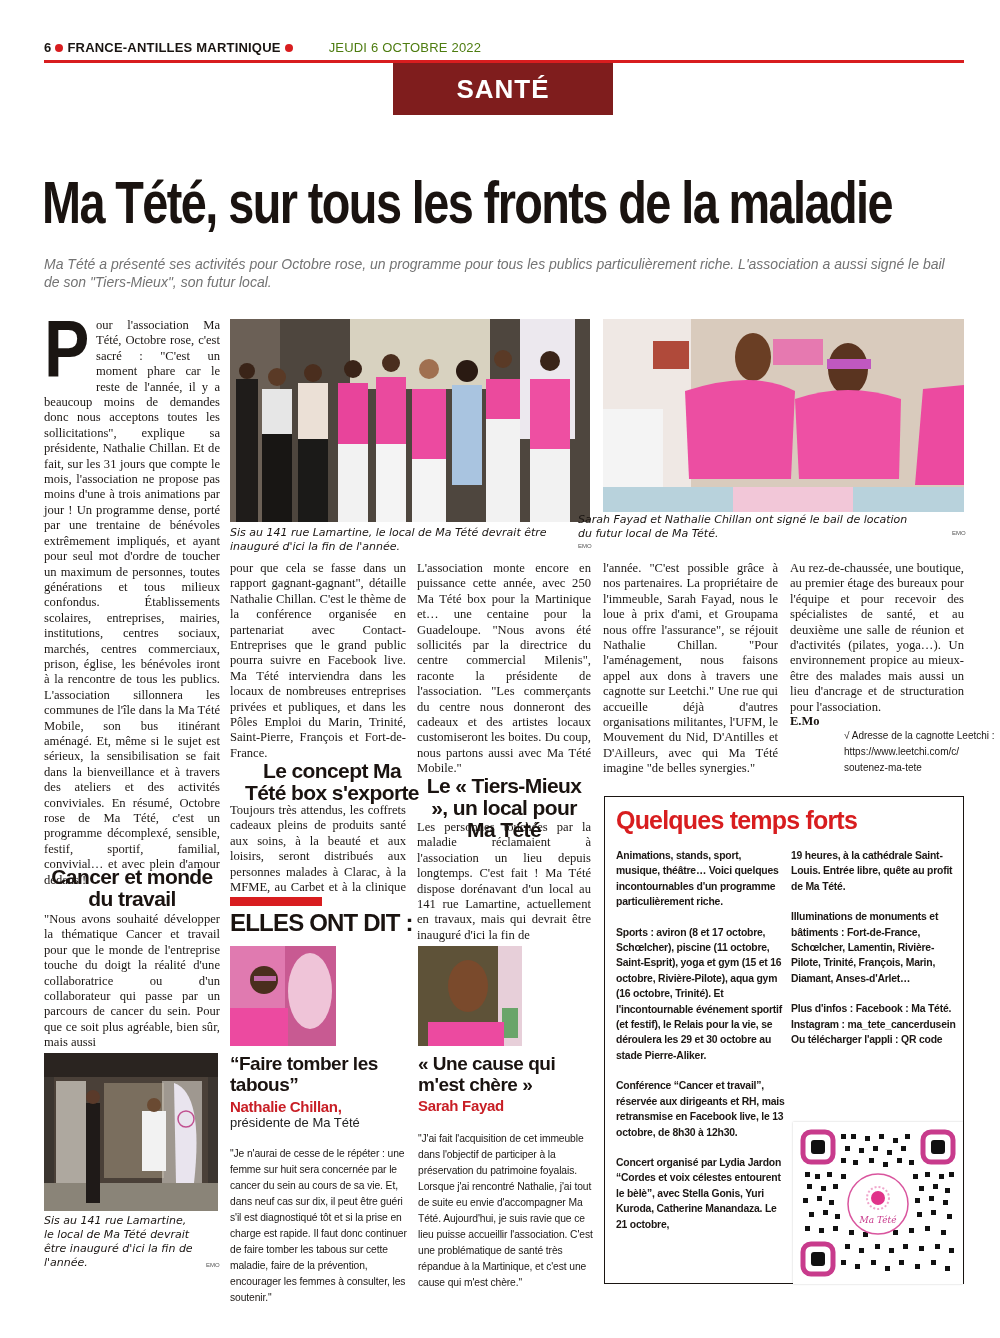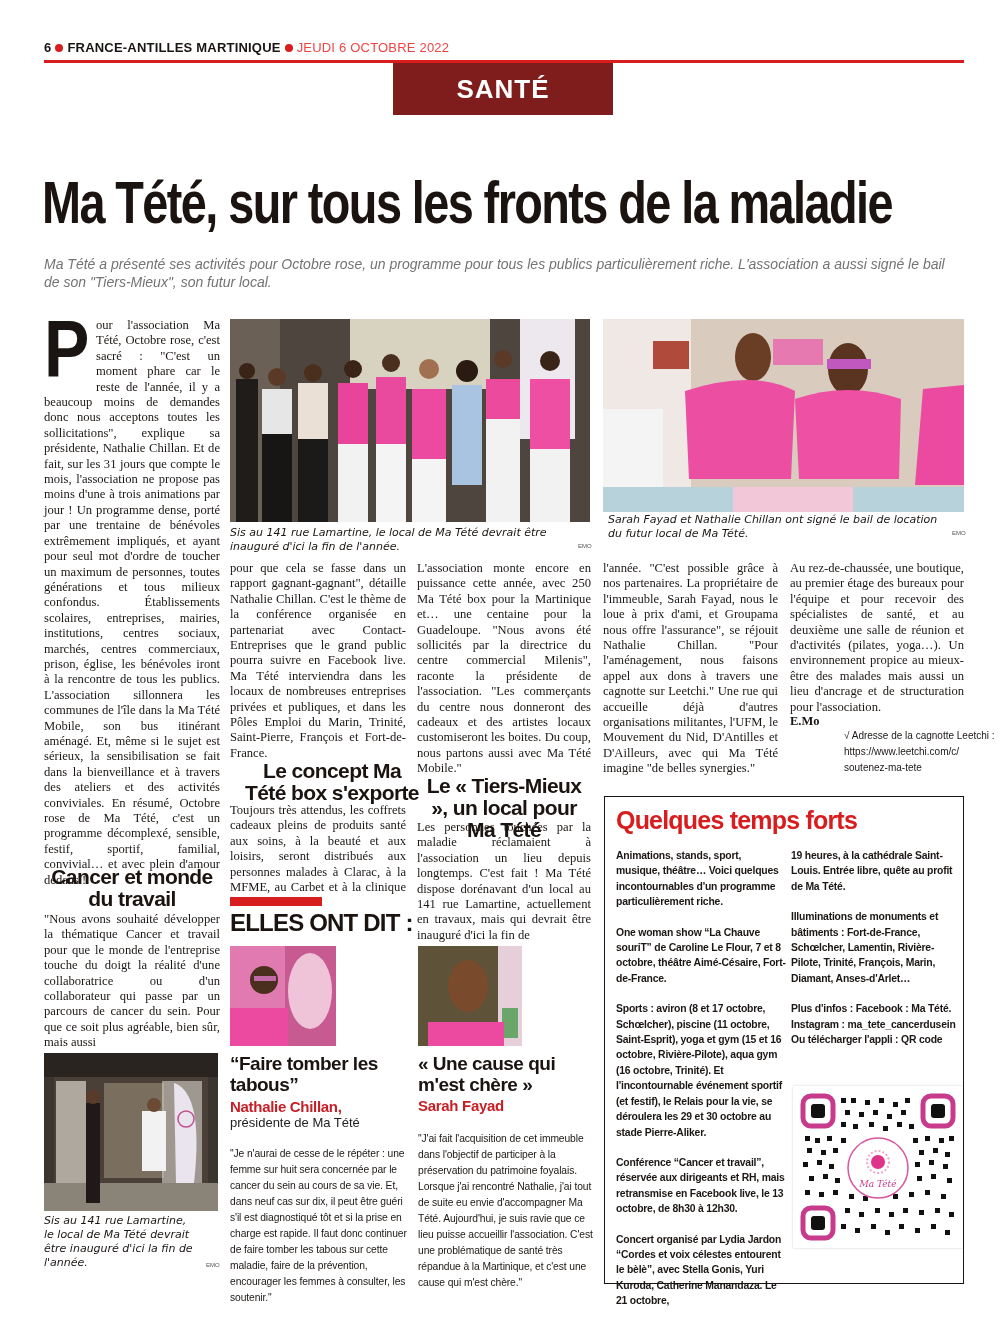--- a/index.html
+++ b/index.html
@@ -4,21 +4,21 @@
 <style>
   * { box-sizing: border-box; margin: 0; padding: 0; }
   html, body { width: 1000px; height: 1338px; background: #ffffff; overflow: hidden; }
   body { position: relative; font-family: "DejaVu Serif", serif; color: #1a1512; }
 
   .abs { position: absolute; }
 
   
   .folio { left: 44px; top: 40px; font-family: "Liberation Sans", sans-serif; font-size: 13px; font-weight: bold; letter-spacing: 0.2px; color:#1a1512; white-space: nowrap; }
   .folio .dot { display:inline-block; width:8px; height:8px; border-radius:50%; background:#d81d1f; margin:0 4px 1px 4px; vertical-align: middle; }
-  .folio .date { font-weight: normal; color:#ef4444; }
+  .folio .date { font-weight: normal; color:#4d7c0f;margin-left:32px; }
   .rule-top { left: 44px; top: 60px; width: 920px; height: 3px; background: #d81d1f; }
   .section-tab { left: 393px; top: 63px; width: 220px; height: 52px; background: #7f1d1d; color: #fff; font-family: "Liberation Sans", sans-serif; font-weight: bold; font-size: 26px; display:flex; align-items:center; justify-content:center; letter-spacing: 1px; }
 
   .headline { left: 42px; top: 168px; width: 930px; font-family: "Liberation Sans", sans-serif; font-weight: bold; font-size: 60px; line-height: 70px; letter-spacing: -2px; transform: scaleX(0.78); transform-origin: left top; white-space: nowrap; color:#1a1310; }
   .standfirst { left: 44px; top: 255px; width: 920px; font-family: "Liberation Sans", sans-serif; font-style: italic; font-size: 14px; line-height: 18px; color:#737373; }
 
   
   .col { font-family: "Liberation Serif", serif; font-size: 12.6px; line-height: 15.4px; text-align: justify; hyphens: auto; color:#1c1714; }
   .dropcap { float: left; font-family: "Liberation Sans", sans-serif; font-weight: bold; font-size: 80px; line-height: 62px; margin: 0 6px 0 0; height: 62px; color:#1a1512; transform: scaleX(0.85); transform-origin:left top; width: 46px; }
 
@@ -40,21 +40,21 @@
 
   .leetchi { font-family: "Liberation Sans", sans-serif; font-size: 10px; line-height: 16px; color:#1c1714; }
 
   
   .box { left: 604px; top: 796px; width: 360px; height: 488px; border: 1.5px solid #1a1512; background:#fff; }
   .box-title { left: 616px; top: 806px; font-family: "Liberation Sans", sans-serif; font-weight: bold; font-size: 25px; color: #d81d1f; letter-spacing: -0.8px; }
   .box-text { font-family: "Liberation Sans", sans-serif; font-weight: bold; font-size: 10.4px; line-height: 15.4px; color:#1c1714; letter-spacing: -0.2px; }
   .box-text p { margin-bottom: 15px; }
 
   
-  .qr { left: 793px; top: 1086px; width: 170px; height: 162px; background:#86efac; box-shadow: 0 0 2px rgba(0,0,0,0.2); }
+  .qr { left: 793px; top: 1122px; width: 170px; height: 162px; background:#86efac; box-shadow: 0 0 2px rgba(0,0,0,0.2); }
 </style>
 </head>
 <body>
 
 <div class="abs folio">
   <span>6</span><span class="dot"></span><span>FRANCE-ANTILLES MARTINIQUE</span><span class="dot"></span><span class="date">JEUDI 6 OCTOBRE 2022</span>
 </div>
 <div class="abs rule-top"></div>
 <div class="abs section-tab">SANTÉ</div>
 
@@ -175,39 +175,38 @@
     <ellipse cx="150" cy="38" rx="18" ry="24" fill="#6a3e24"></ellipse>
     <path d="M82 72 Q150 50 192 72 L188 160 L86 160 Z" fill="#ec4ea2"></path>
     <ellipse cx="245" cy="50" rx="20" ry="26" fill="#5a3420"></ellipse>
     <rect x="224" y="40" width="44" height="10" fill="#c058c0"></rect>
     <path d="M192 80 Q245 62 298 80 L296 160 L196 160 Z" fill="#ee50a4"></path>
     <path d="M320 70 L361 66 L361 166 L312 166 Z" fill="#ec4aa0"></path>
     <rect x="0" y="168" width="361" height="25" fill="#b8d2dc"></rect>
     <rect x="130" y="168" width="120" height="25" fill="#f2c7d8"></rect>
   </svg>
 </div>
-<div class="abs caption" style="left:608px; top:513px; width:345px;font-style:italic;">Sarah Fayad et Nathalie Chillan ont signé le bail de location du futur local de Ma Tété.</div>
+<div class="abs caption" style="left:578px; top:513px; width:345px;font-style:italic;">Sarah Fayad et Nathalie Chillan ont signé le bail de location du futur local de Ma Tété.</div>
 <div class="abs credit" style="left:952px; top:530px;">EMO</div>
 
 <div class="abs col" style="left:603px; top:561px; width:175px;">l'année. "C'est possible grâce à nos partenaires. La propriétaire de l'immeuble, Sarah Fayad, nous le loue à prix d'ami, et Groupama nous offre l'assurance", se réjouit Nathalie Chillan. "Pour l'aménagement, nous faisons appel aux dons à travers une cagnotte sur Leetchi." Une rue qui accueille déjà d'autres organisations militantes, l'UFM, le Mouvement du Nid, D'Antilles et D'Ailleurs, avec qui Ma Tété imagine "de belles synergies."</div>
 
 <div class="abs col" style="left:790px; top:561px; width:174px;">Au rez-de-chaussée, une boutique, au premier étage des bureaux pour l'équipe et pour recevoir des spécialistes de santé, et au deuxième une salle de réunion et d'activités (pilates, yoga…). Un environnement propice au mieux-être des malades mais aussi un lieu d'ancrage et de structuration pour l'association.</div>
 <div class="abs" style="left:790px; top:714px; font-family:'Liberation Serif',serif; font-weight:bold; font-size:12.5px;">E.Mo</div>
 <div class="abs leetchi" style="left:844px; top:728px; width:170px;">
   <div>√ Adresse de la cagnotte Leetchi :</div>
   <div>https://www.leetchi.com/c/</div>
   <div>soutenez-ma-tete</div>
 </div>
 
 <div class="abs box"></div>
 <div class="abs box-title">Quelques temps forts</div>
 
 <div class="abs box-text" style="left:616px; top:848px; width:170px;">
   <p>Animations, stands, sport, musique, théâtre… Voici quelques incontournables d'un programme particulièrement riche.</p>
-  <p>One woman show “La Chauve souriT” de Caroline Le Flour, 7 et 8 octobre, théâtre Aimé-Césaire, Fort-de-France.</p>
   <p>Sports : aviron (8 et 17 octobre, Schœlcher), piscine (11 octobre, Saint-Esprit), yoga et gym (15 et 16 octobre, Rivière-Pilote), aqua gym (16 octobre, Trinité). Et l'incontournable événement sportif (et festif), le Relais pour la vie, se déroulera les 29 et 30 octobre au stade Pierre-Aliker.</p>
   <p>Conférence “Cancer et travail”, réservée aux dirigeants et RH, mais retransmise en Facebook live, le 13 octobre, de 8h30 à 12h30.</p>
   <p>Concert organisé par Lydia Jardon “Cordes et voix célestes entourent le bèlè”, avec Stella Gonis, Yuri Kuroda, Catherine Manandaza. Le 21 octobre,</p>
 </div>
 <div class="abs box-text" style="left:791px; top:848px; width:165px;">
   <p>19 heures, à la cathédrale Saint-Louis. Entrée libre, quête au profit de Ma Tété.</p>
   <p>Illuminations de monuments et bâtiments : Fort-de-France, Schœlcher, Lamentin, Rivière-Pilote, Trinité, François, Marin, Diamant, Anses-d'Arlet…</p>
   <p>Plus d'infos : Facebook : Ma Tété. Instagram : ma_tete_cancerdusein Ou télécharger l'appli : QR code</p>
 </div>
 

